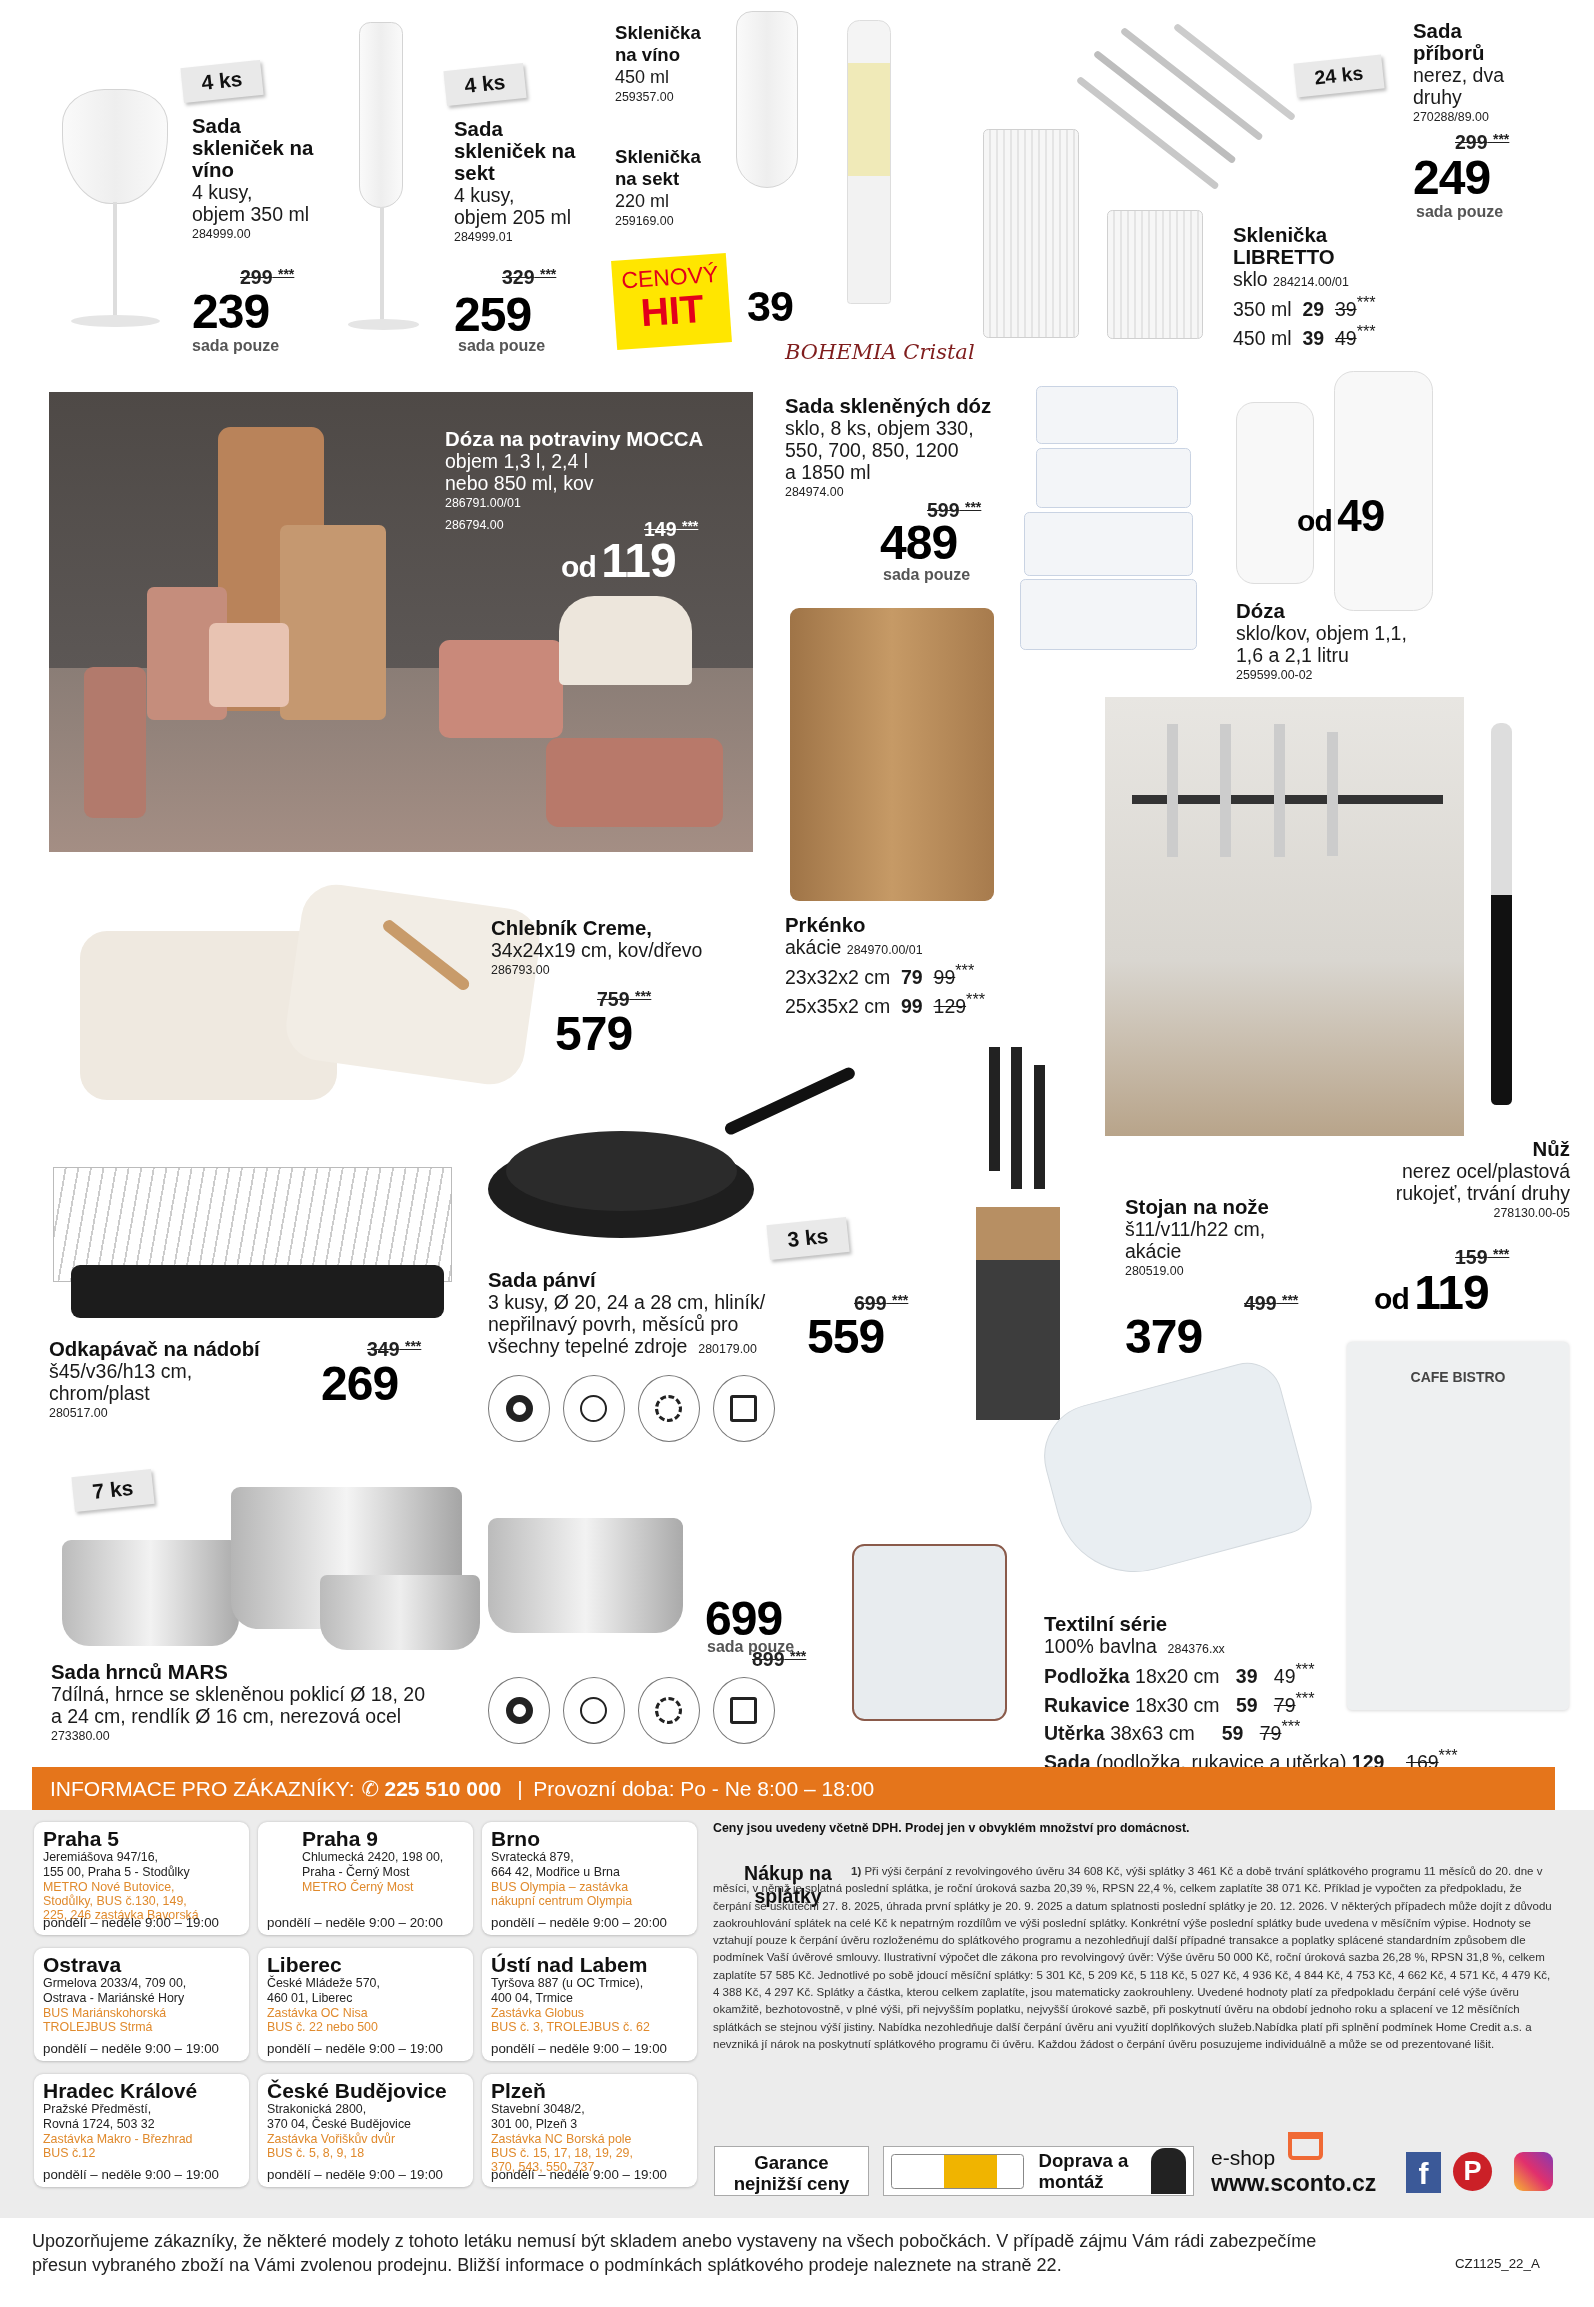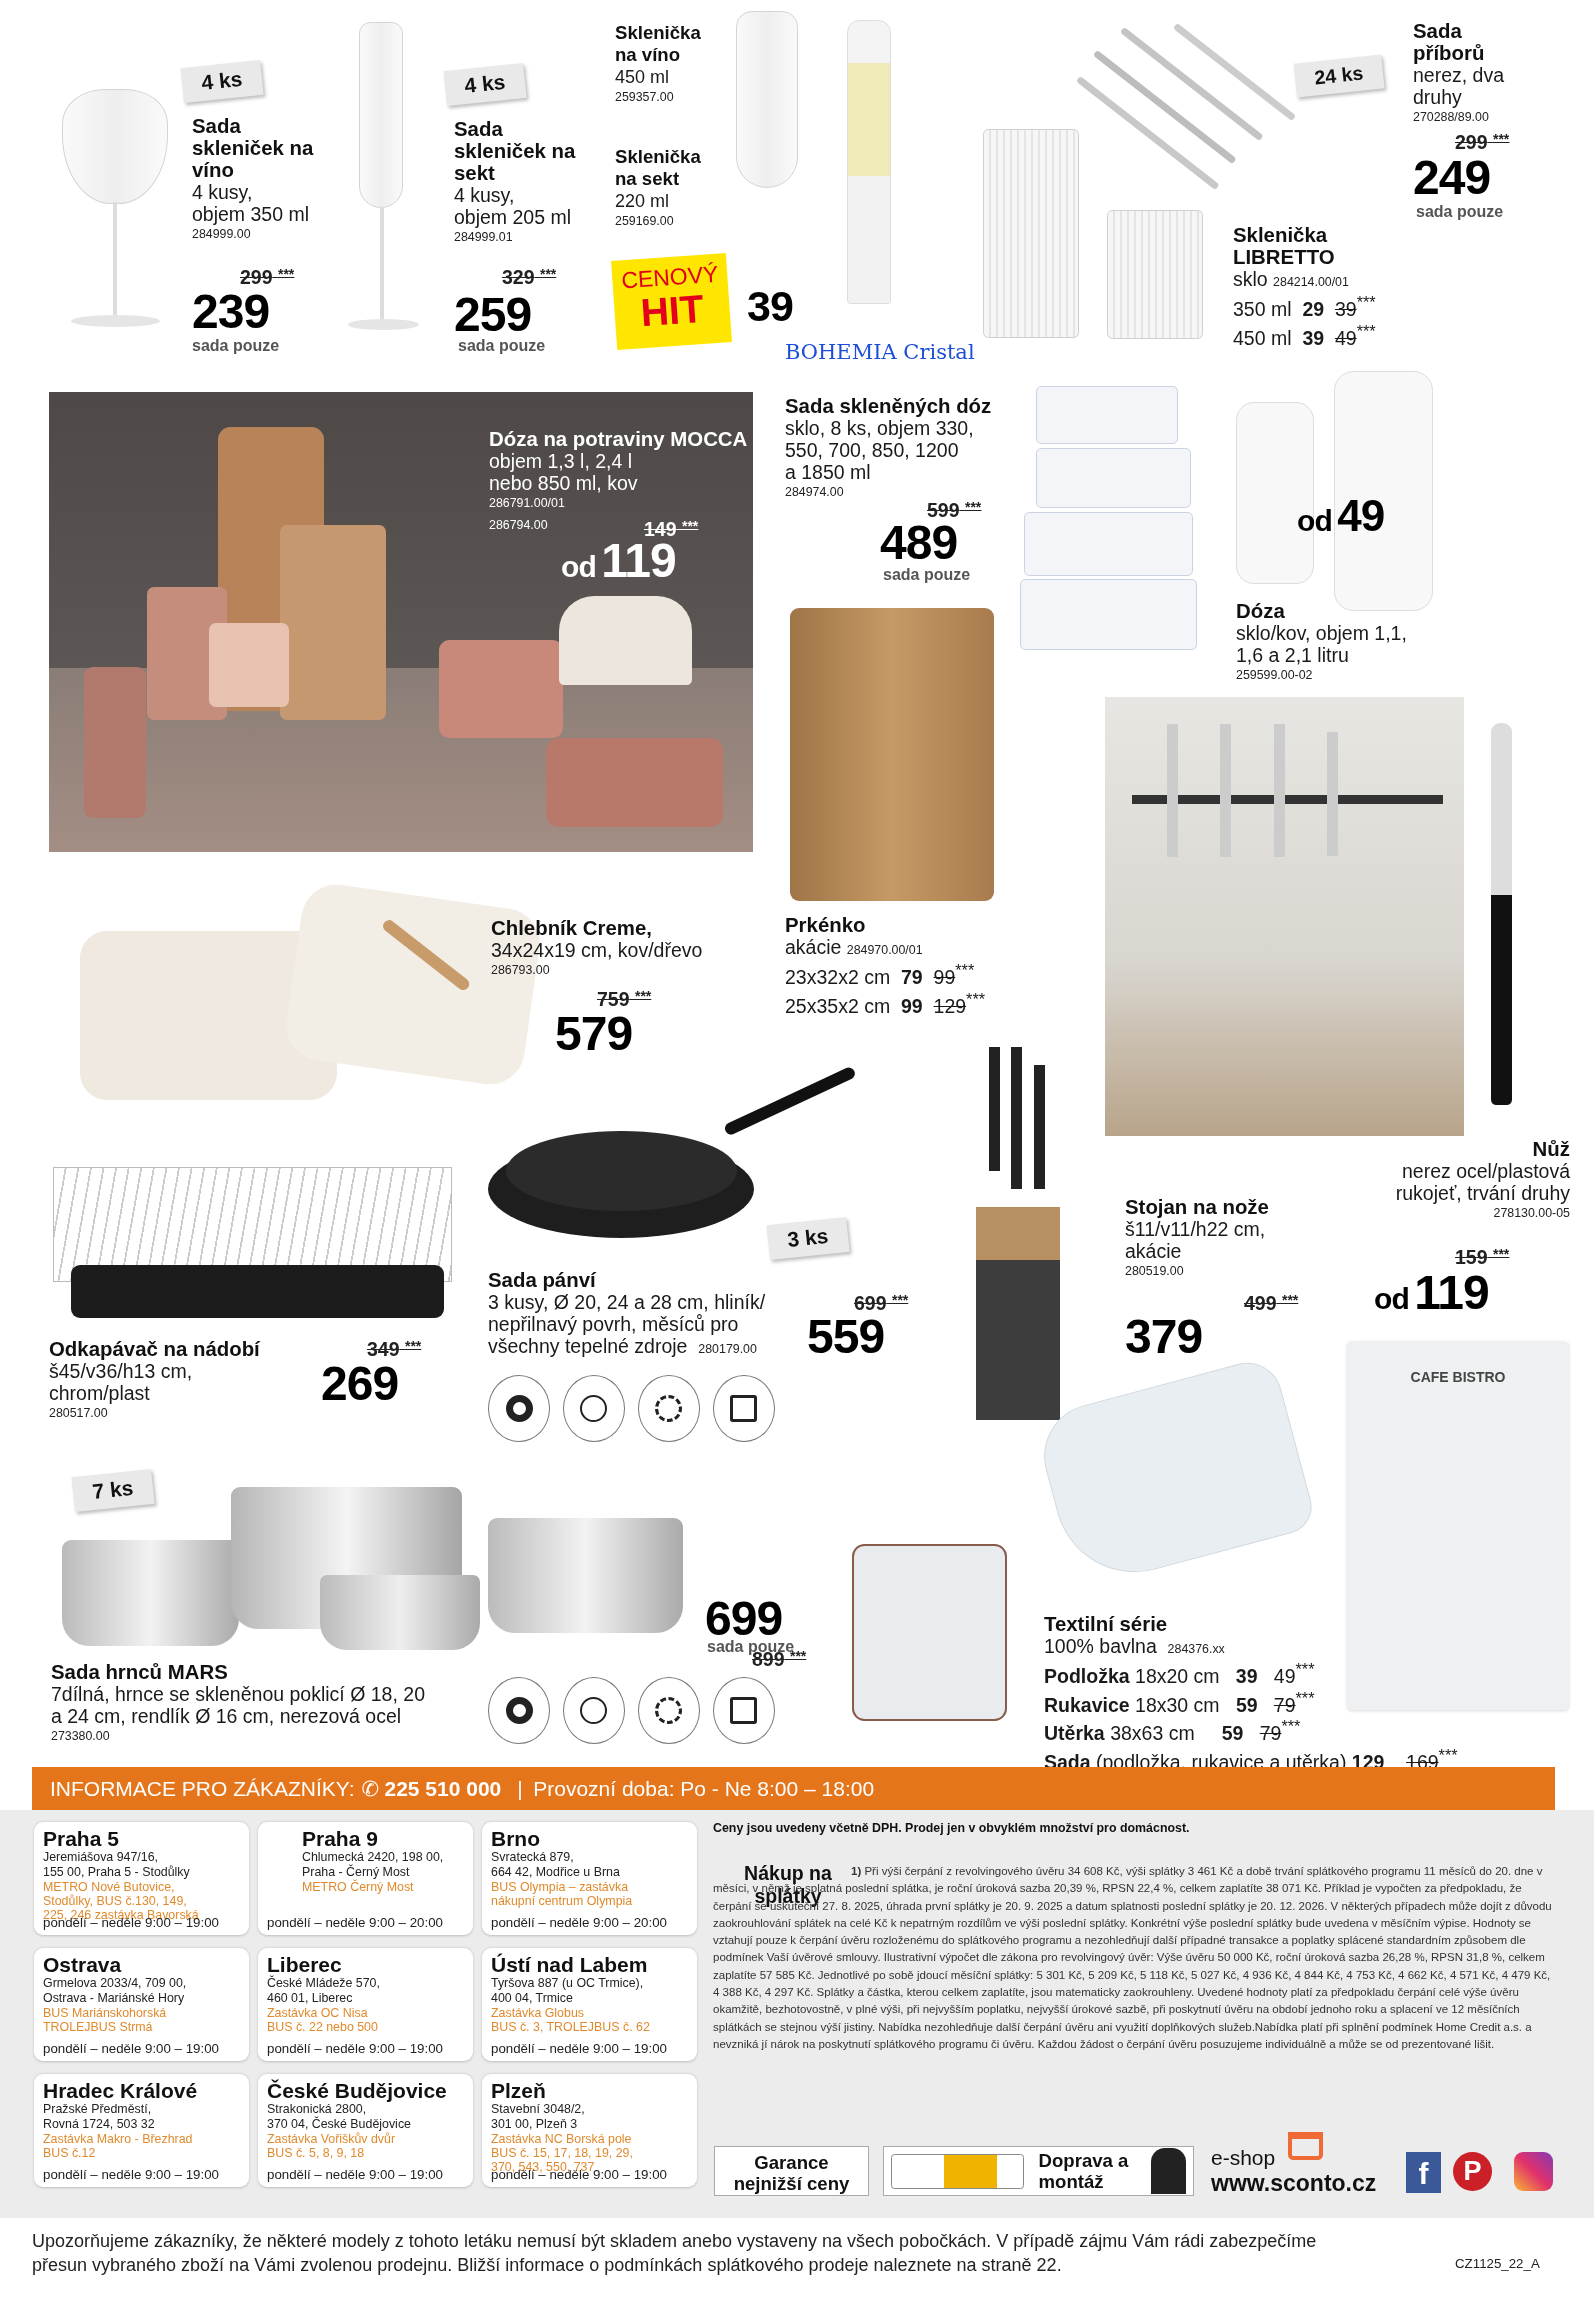--- a/index.html
+++ b/index.html
@@ -74,21 +74,21 @@
   <div class="desc" style="font-size:18px;">220 ml</div>
   <div class="code">259169.00</div>
 </div>
 <div class="abs glass" style="left:736px;top:10.6px;width:62px;height:177px;border-radius:18px 18px 35px 35px;"></div>
 <div class="abs" style="left:847px;top:19.5px;width:44px;height:284px;background:linear-gradient(180deg,#f4f4f4 15%,#f0eab8 15%,#f0eab8 55%,#f2f2f2 55%);border-radius:12.4px 12.4px 3.5px 3.5px;border:1.8px solid #ddd;"></div>
 <div class="abs" style="left:614px;top:257px;width:115px;height:89px;background:#ffe600;text-align:center;transform:rotate(-4deg);">
   <div style="color:#e3001b;font-size:23px;margin-top:7px;">CENOVÝ</div>
   <div style="color:#e3001b;font-size:39px;font-weight:bold;line-height:39px;">HIT</div>
 </div>
 <div class="abs big" style="left:747px;top:282px;font-size:43px;">39</div>
-<div class="abs" style="left:785px;top:340px;color:#1d4ed8;font-family:'DejaVu Serif',serif;font-size:21px;text-align:right;">BOHEMIA Cristal</div>
+<div class="abs" style="left:785px;top:340px;color:#7f1d1d;font-family:'DejaVu Serif',serif;font-style:italic;font-size:21px;text-align:right;">BOHEMIA Cristal</div>
 
 <div class="abs" style="left:1060px;top:22px;width:231px;height:169px;">
   <div style="position:absolute;left:18px;top:53px;width:177px;height:7px;background:#c8c8c8;transform:rotate(38deg);transform-origin:left;border-radius:3.5px;"></div>
   <div style="position:absolute;left:35px;top:27px;width:177px;height:7px;background:#bdbdbd;transform:rotate(38deg);transform-origin:left;border-radius:3.5px;"></div>
   <div style="position:absolute;left:62px;top:4.4px;width:177px;height:7px;background:#c4c4c4;transform:rotate(38deg);transform-origin:left;border-radius:3.5px;"></div>
   <div style="position:absolute;left:115px;top:0;width:151px;height:7px;background:#ccc;transform:rotate(38deg);transform-origin:left;border-radius:3.5px;"></div>
 </div>
 <div class="abs tag" style="left:1295px;top:59px;font-size:19.5px;">24 ks</div>
 <div class="abs" style="left:1413px;top:19.5px;width:124px;">
   <div class="title">Sada příborů</div>
@@ -112,21 +112,21 @@
 <div class="abs" style="left:49px;top:392px;width:704px;height:460px;background:linear-gradient(180deg,#4e4946 0%,#5c5755 60%,#8a7d76 60%,#a48e84 100%);">
   <div style="position:absolute;left:169px;top:35px;width:106px;height:284px;background:#b9835a;border-radius:12.4px 12.4px 3.5px 3.5px;"></div>
   <div style="position:absolute;left:231px;top:133px;width:106px;height:195px;background:#c59870;border-radius:7px;"></div>
   <div style="position:absolute;left:98px;top:195px;width:80px;height:133px;background:#c58d7c;border-radius:7px;"></div>
   <div style="position:absolute;left:160px;top:231px;width:80px;height:84px;background:#e8c3b2;border-radius:7px;"></div>
   <div style="position:absolute;left:390px;top:248px;width:124px;height:98px;background:#c9897a;border-radius:10.6px;"></div>
   <div style="position:absolute;left:510px;top:204px;width:133px;height:89px;background:#ede6dc;border-radius:35px 35px 5.3px 5.3px;"></div>
   <div style="position:absolute;left:35px;top:275px;width:62px;height:151px;background:#b27a6c;border-radius:9px;"></div>
   <div style="position:absolute;left:497px;top:346px;width:177px;height:89px;background:#b8796a;border-radius:12.4px;"></div>
 </div>
-<div class="abs" style="left:445px;top:428px;width:293px;margin-left:44px;">
+<div class="abs" style="left:445px;top:428px;width:293px;">
   <div class="title white">Dóza na potraviny MOCCA</div>
   <div class="desc white">objem 1,3 l, 2,4 l</div>
   <div class="desc white">nebo 850 ml, kov</div>
   <div class="code white">286791.00/01</div>
   <div class="code white" style="margin-top:3.5px;">286794.00</div>
 </div>
 <div class="abs" style="left:644px;top:518px;"><span class="old white"><span>149</span> <span class="stars">***</span></span></div>
 <div class="abs big white" style="left:561px;top:537px;color:#fff;"><span class="od">od</span><span>119</span></div>
 
 <div class="abs" style="left:785px;top:395px;width:231px;">

